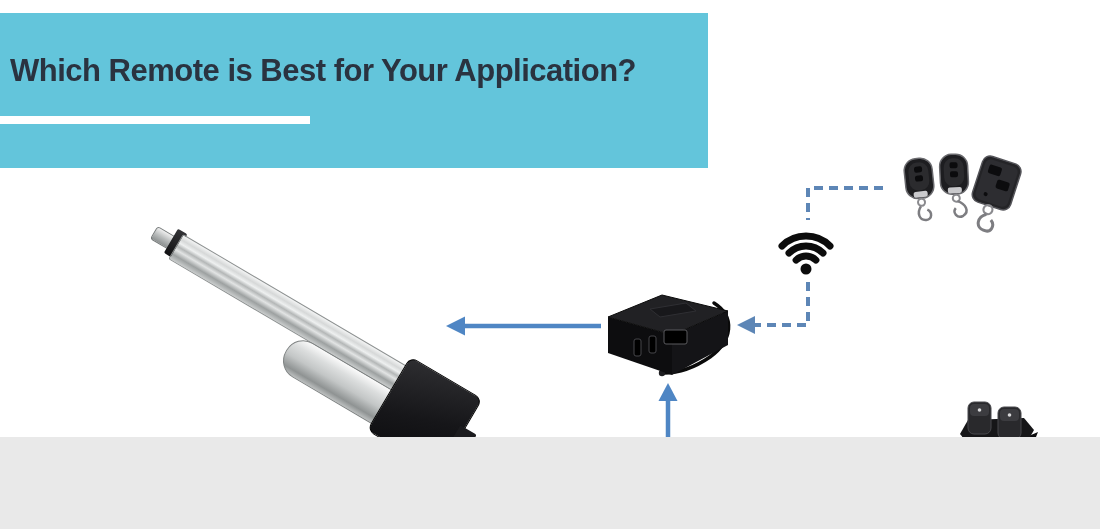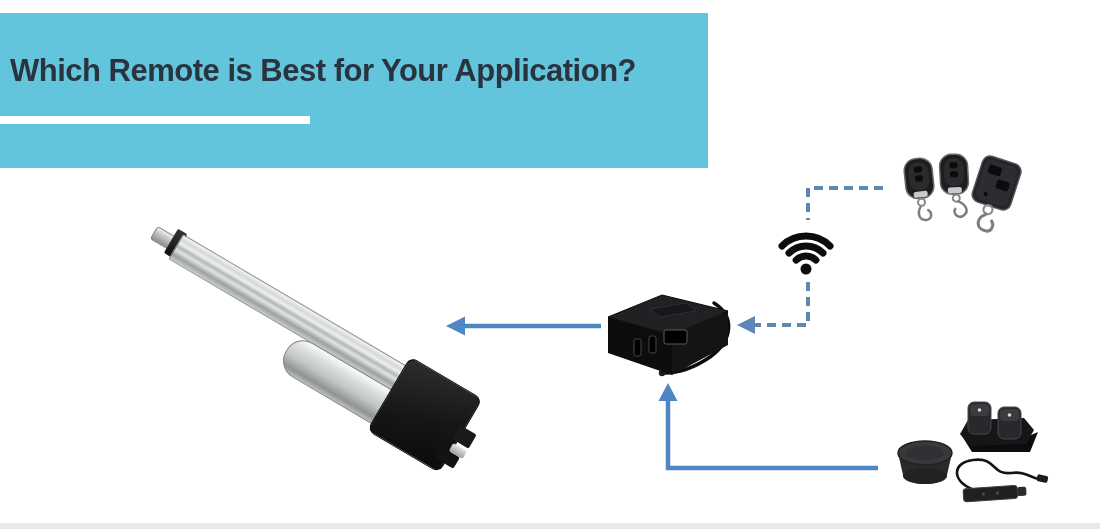--- a/index.html
+++ b/index.html
@@ -5,21 +5,21 @@
   :root{
     --header-bg:#63c5db;
     --title-color:#2a3340;
     --underline:#ffffff;
     --arrow-solid:#4f86c4;
     --arrow-dashed:#5d86b6;
     --background:#ffffff;
   }
   html,body{margin:0;padding:0;background:#e9e9e9;}
   #stage{
-    position:relative;width:1100px;height:523px;background:var(--background);
+    position:relative;width:1100px;height:437px;background:var(--background);
     overflow:hidden;font-family:"Liberation Sans",sans-serif;
   }
   
   #header{
     position:absolute;left:0;top:13px;width:708px;height:155px;
     background:var(--header-bg);
   }
   #title{
     position:absolute;left:10px;top:40px;margin:0;
     font-size:31px;font-weight:700;color:var(--title-color);

